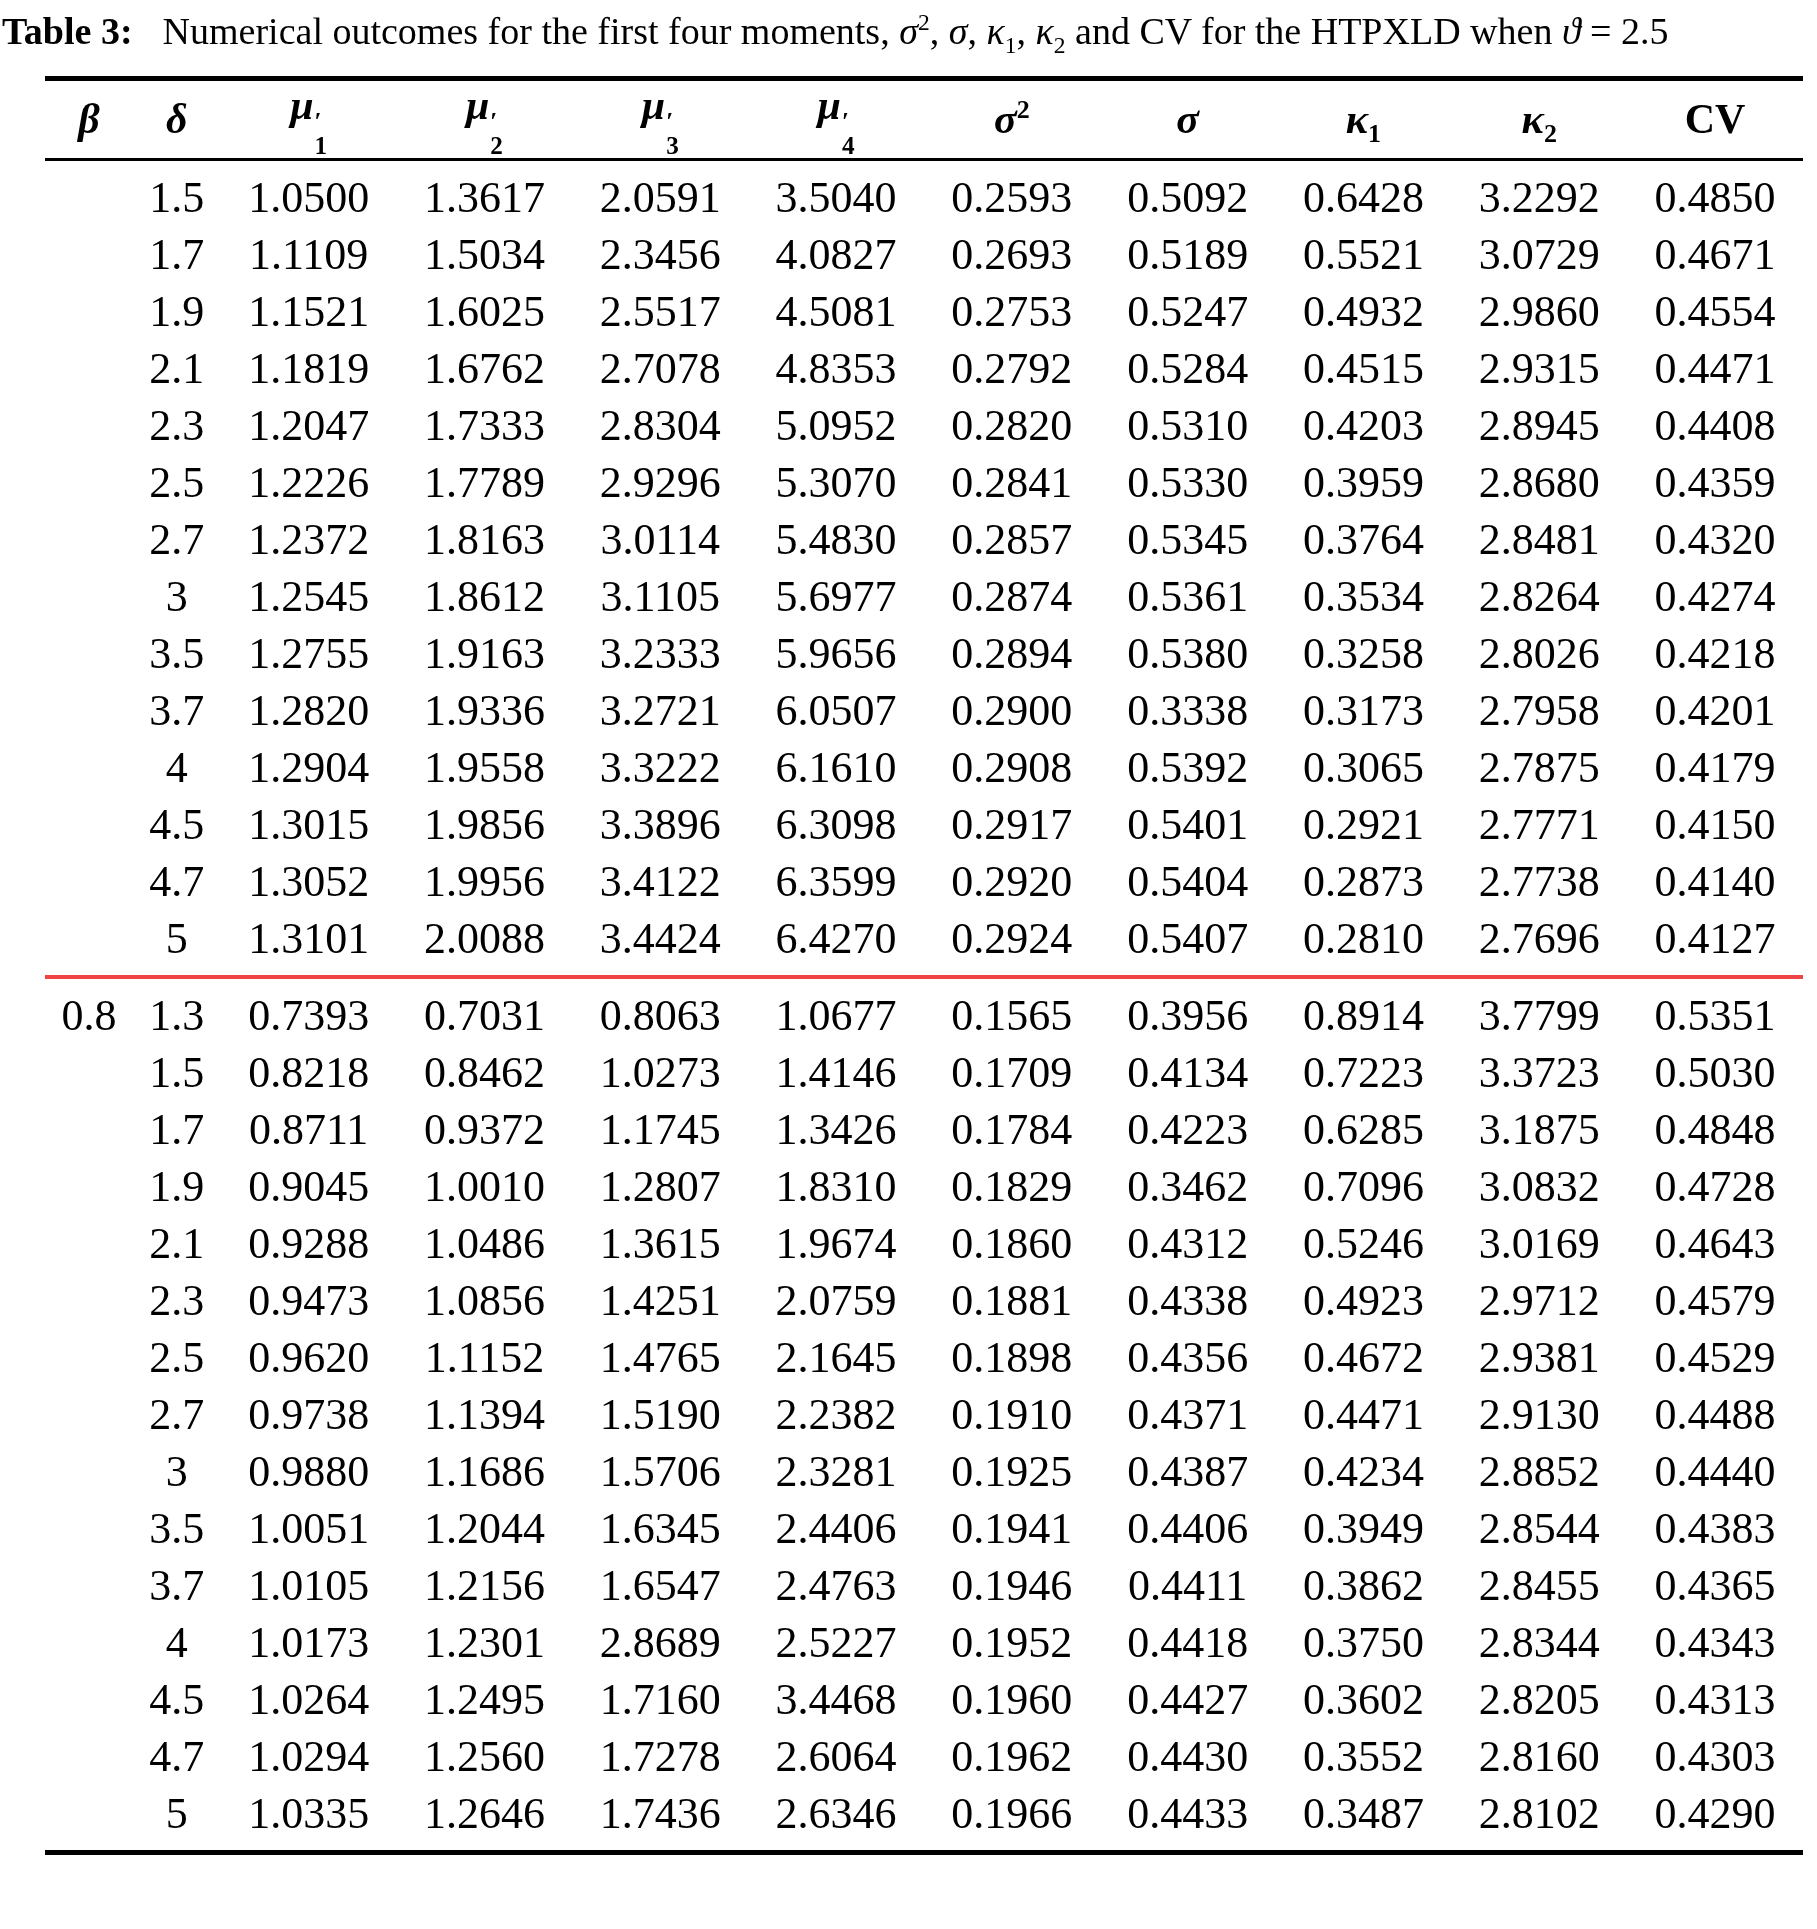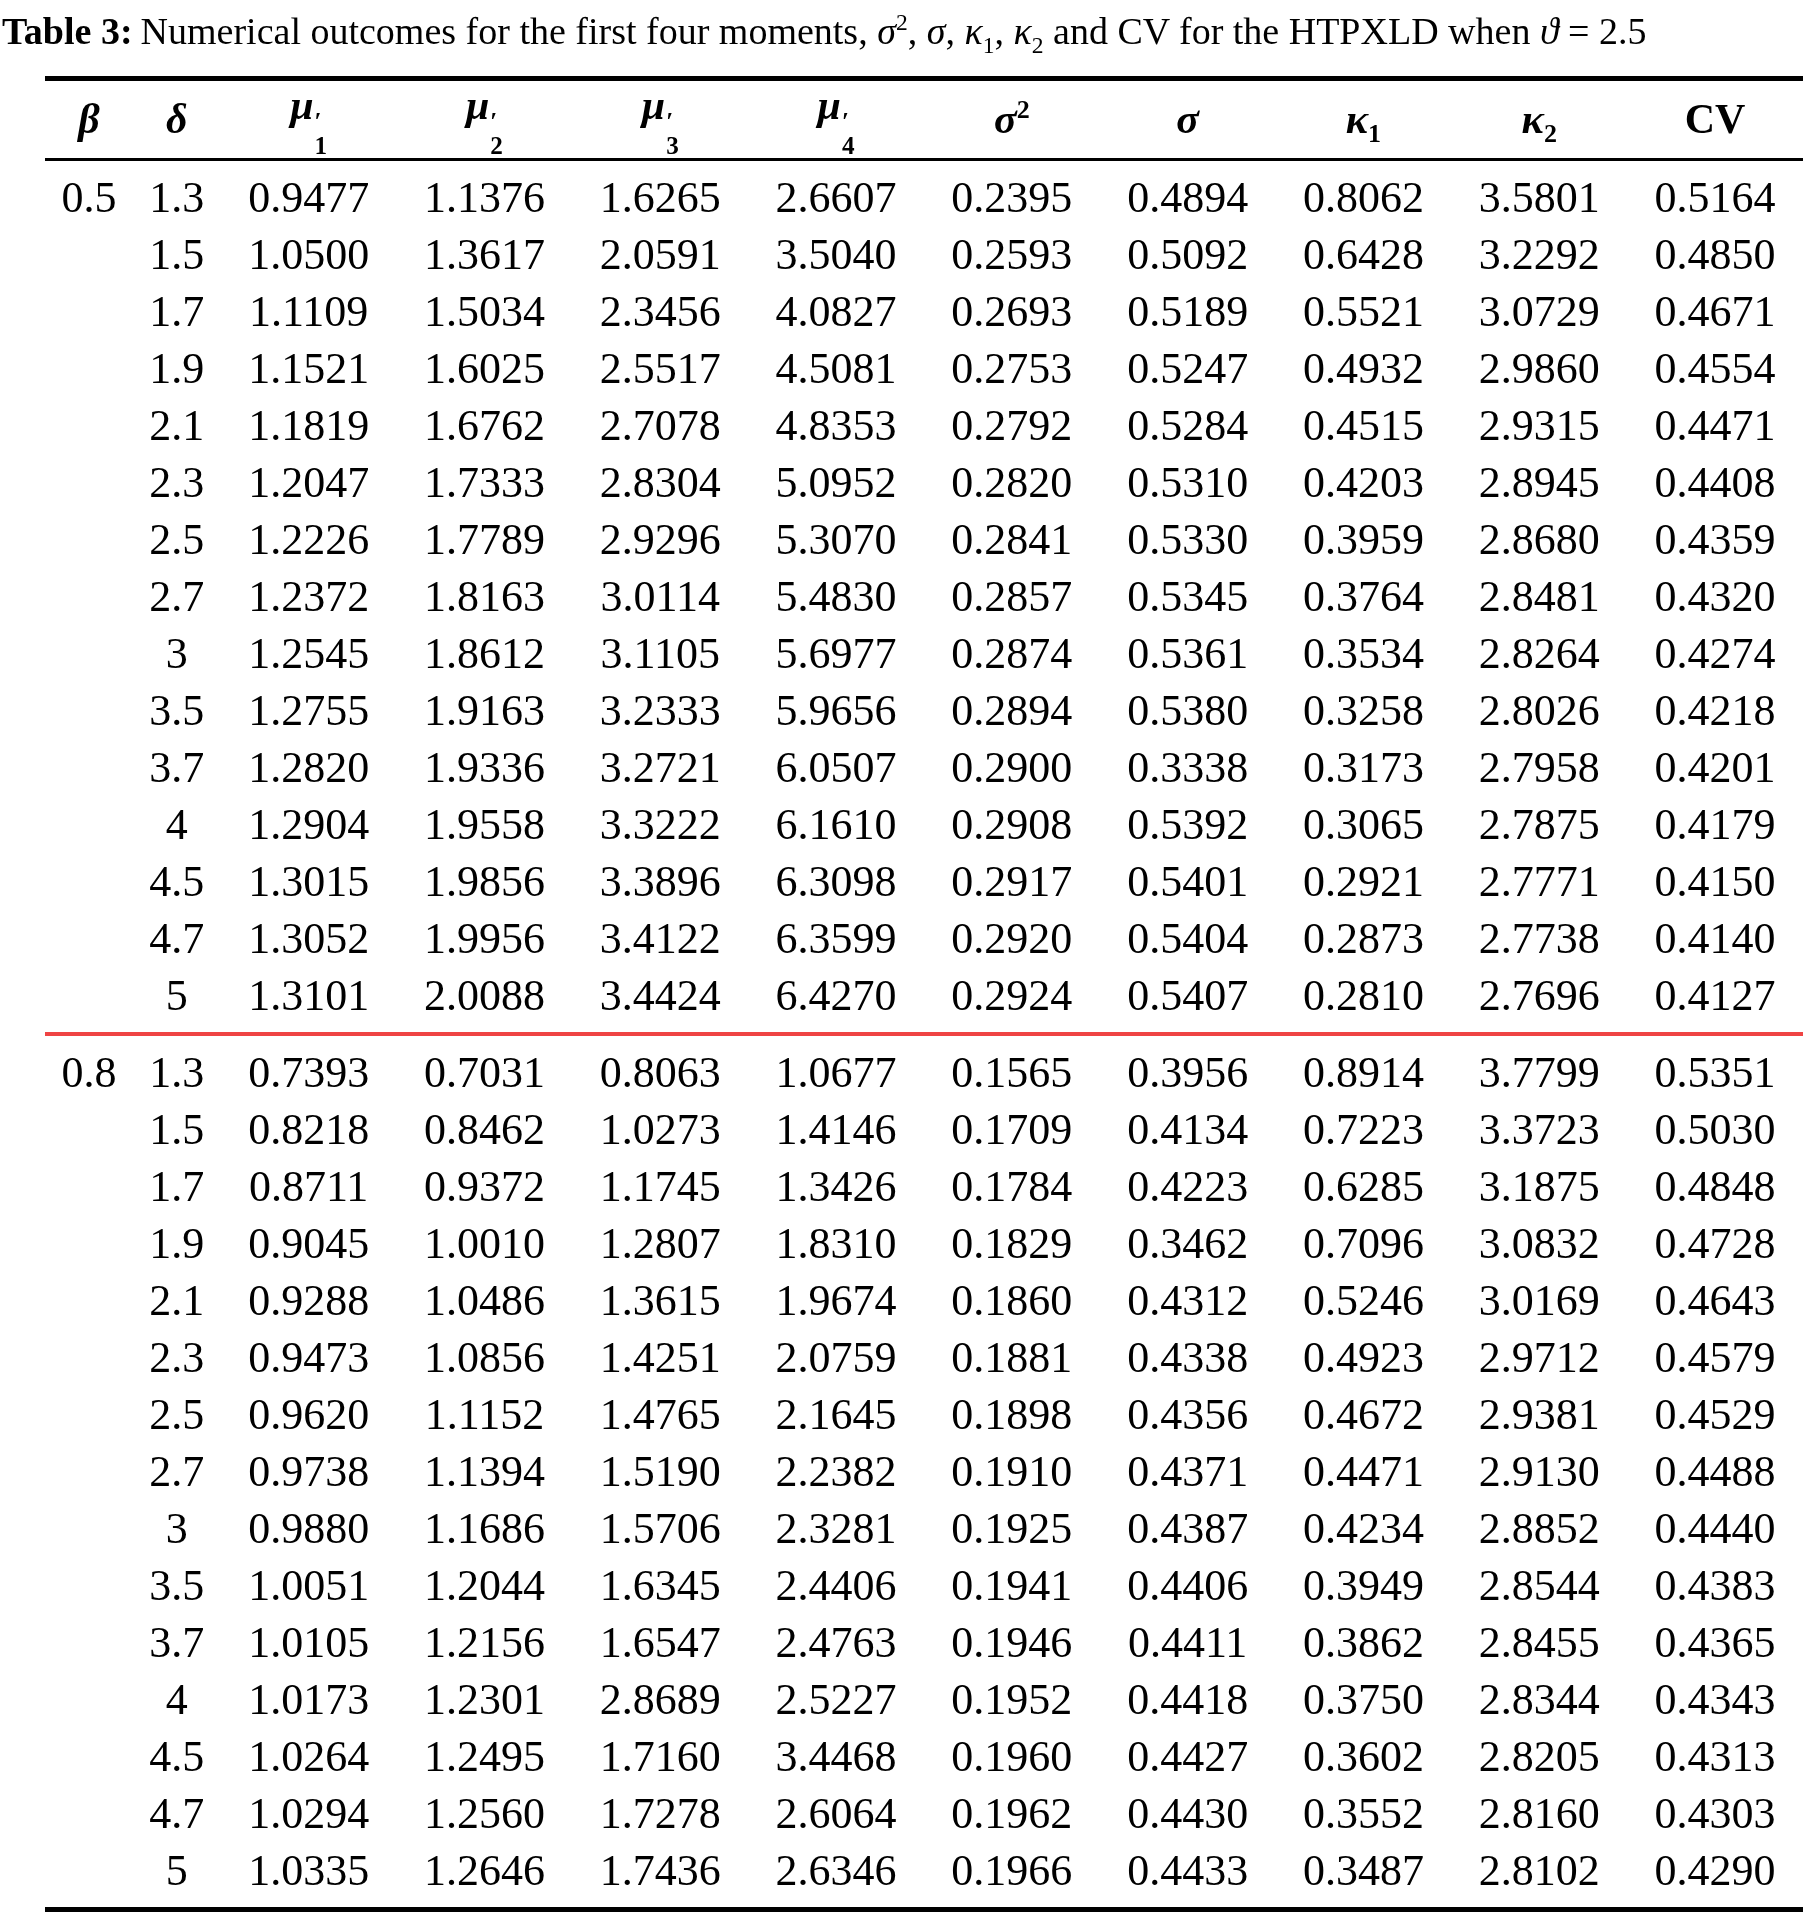--- a/index.html
+++ b/index.html
@@ -18,21 +18,21 @@
   
   .caption {
     font-size: 38px;
     line-height: 1.25;
     padding: 0 2px;
     margin-bottom: 20px;
     white-space: nowrap;
   }
   .cap-label {
     font-weight: bold;
-    margin-right: 8px;
+    margin-right: 30px;
   }
   
   .math { font-style: italic; }
   .math sup, .math sub, .supsub { font-style: normal; }
   sup, sub { font-size: 62%; line-height: 0; }
   .supsub {
     display: inline-flex;
     flex-direction: column;
     align-items: flex-start;
     font-size: 60%;
@@ -117,33 +117,20 @@
               </span></span></th>
           <th><span class="math">σ<sup>2</sup></span></th>
           <th><span class="math">σ</span></th>
           <th><span class="math">κ<sub>1</sub></span></th>
           <th><span class="math">κ<sub>2</sub></span></th>
           <th><span>CV</span></th>
         </tr>
     </thead>
   <tbody>
         <tr>
-          <td>0.5</td>
-          <td>1.3</td>
-          <td>0.9477</td>
-          <td>1.1376</td>
-          <td>1.6265</td>
-          <td>2.6607</td>
-          <td>0.2395</td>
-          <td>0.4894</td>
-          <td>0.8062</td>
-          <td>3.5801</td>
-          <td>0.5164</td>
-        </tr>
-        <tr>
           <td></td>
           <td>1.5</td>
           <td>1.0500</td>
           <td>1.3617</td>
           <td>2.0591</td>
           <td>3.5040</td>
           <td>0.2593</td>
           <td>0.5092</td>
           <td>0.6428</td>
           <td>3.2292</td>

